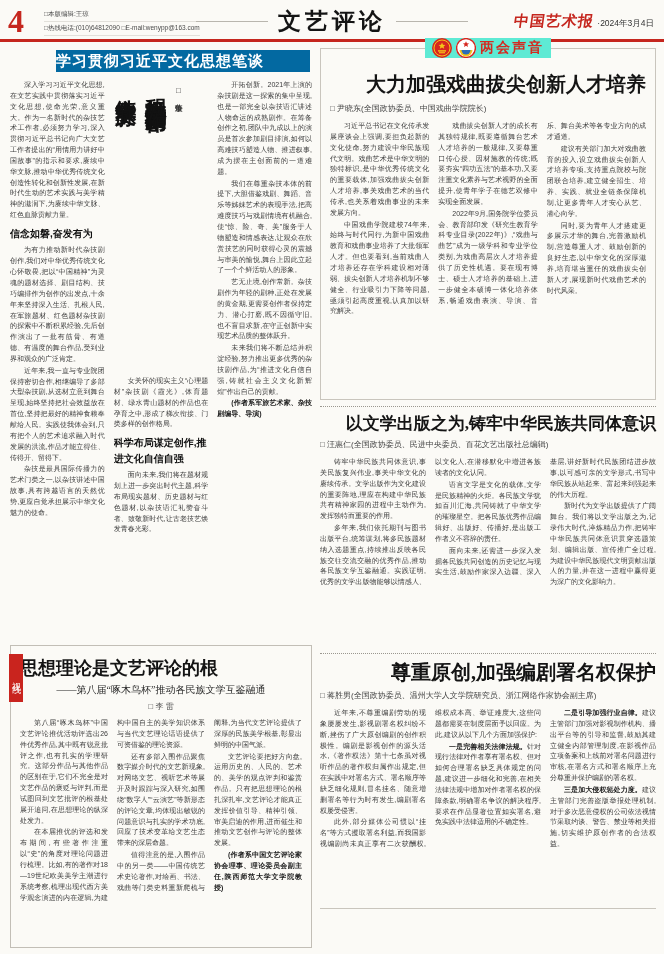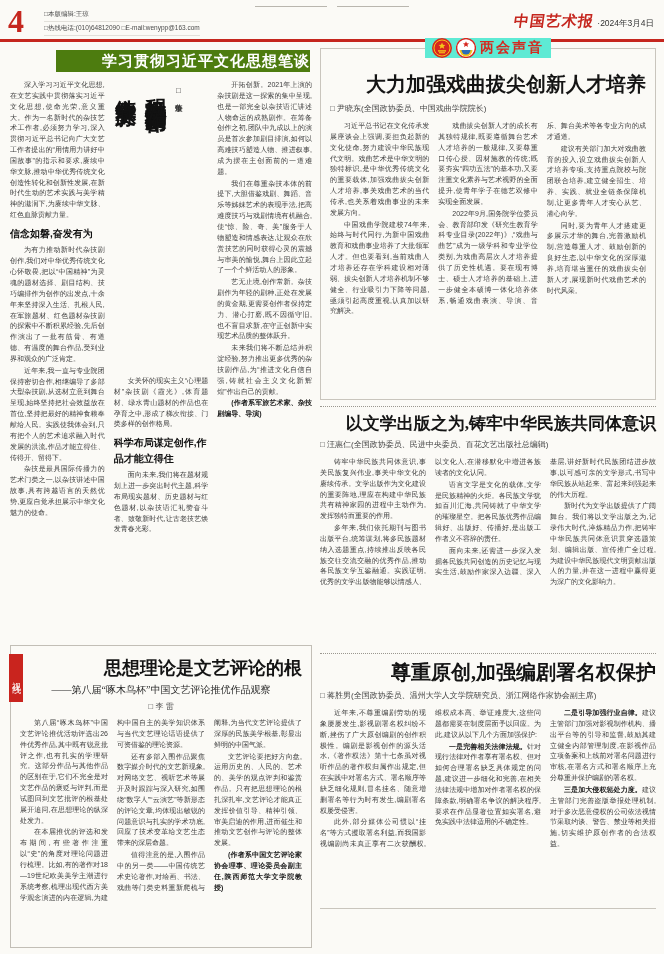--- a/index.html
+++ b/index.html
@@ -27,22 +27,22 @@
   .body-text{font-size:7px;line-height:1.55;text-align:justify;color:#3c3c3c;
              font-family:"Liberation Sans","DejaVu Sans",sans-serif}
   .body-text p{text-indent:2em;margin-bottom:1px}
   .body-text p.subhead{text-indent:0;text-align:left;font-weight:bold;color:#111;
                        font-size:10px;margin:5px 0 4px}
   .body-text p.sig{font-weight:bold;color:#222}
   .body-text p b{font-weight:bold;color:#222}
 
   
   .left-col{position:absolute;left:10px;top:48px;width:302px}
-  .banner{margin:2px 0 8px 46px;width:254px;height:22px;background:#4d7c0f;color:#fff;
-          font-size:15px;font-weight:bold;letter-spacing:1px;text-align:right;line-height:22px}
+  .banner{margin:2px 0 8px 46px;width:254px;height:22px;background:#0369a1;color:#fff;
+          font-size:15px;font-weight:bold;letter-spacing:1px;text-align:left;line-height:22px}
   .acro{display:flex;gap:9px;height:560px;overflow:hidden}
   .acro .col{width:95px;overflow:hidden}
   .vtitle-wrap{writing-mode:vertical-rl;height:286px;margin-bottom:10px;padding-top:2px}
   .vauthor{font-size:8px;color:#333;margin-left:5px;padding-top:4px;
            font-family:"Liberation Sans","DejaVu Sans",sans-serif}
   .vmain{font-size:21px;font-weight:900;color:#121212;letter-spacing:1px;margin-left:7px;line-height:1.1}
   .vsub{font-size:21px;font-weight:900;color:#121212;letter-spacing:1px;line-height:1.1}
 
   
   .right-col{position:absolute;left:320px;top:48px;width:336px}
@@ -64,39 +64,40 @@
   .dotted{border-top:1px dotted #9a978f;margin:6px 0 5px}
   .r3{border-bottom:1px solid #c9c5bd;padding-bottom:4px}
 
   
   .review-box{position:absolute;left:10px;top:645px;width:302px;height:303px;
               border:1px solid #c2beb6;padding:8px 9px 6px}
   .side-tab{position:absolute;left:-2px;top:8px;width:14px;height:48px;background:#c9241e;
             color:#fff;writing-mode:vertical-rl;font-size:9px;letter-spacing:3px;
             display:flex;align-items:center;justify-content:center;
             font-family:"Liberation Sans","DejaVu Sans",sans-serif}
-  .rv-title{font-size:18px;font-weight:900;color:#141414;text-align:right;margin:2px 0 3px;white-space:nowrap}
+  .rv-title{font-size:18px;font-weight:900;color:#141414;text-align:left;margin:2px 0 3px;white-space:nowrap}
   .rv-sub{font-size:10px;color:#2a2a2a;text-align:center;margin-bottom:4px;white-space:nowrap}
   .rv-author{font-size:8px;color:#444;text-align:center;margin-bottom:6px;
              font-family:"Liberation Sans","DejaVu Sans",sans-serif}
   .h212{height:212px;overflow:hidden}
 </style>
 </head>
 <body>
 
 <div class="page">
 
   <div class="header">
     <div class="pagenum">4</div>
     <div class="hmeta">
       <div class="row">□本版编辑:王琼</div>
       <div class="row">□热线电话:(010)64812090  □E-mail:wenypp@163.com</div>
     </div>
     <div class="section-wrap">
       <div class="hline"></div>
+      <div class="section-title">文艺评论</div>
       <div class="hline"></div>
     </div>
     <div class="masthead">
       <span class="brand">中国艺术报</span>
       <span class="date">·2024年3月4日</span>
     </div>
   </div>
 
   <div class="left-col">
     <div class="banner">学习贯彻习近平文化思想笔谈</div>
@@ -111,39 +112,39 @@
         </div>
 
       <div class="col">
         <div class="vtitle-wrap">
           <div class="vauthor">□ 董争臻</div>
           <div class="vmain">积极推进新时代题材杂技剧创作</div>
           <div class="vsub">赓续中华文脉</div>
         </div>
         <div class="body-text">
             <p>女关怀的现实主义“心理题材”杂技剧《霞光》,体育题材、绿水青山题材的作品也在孕育之中,形成了梯次衔接、门类多样的创作格局。</p>
-            <p class="subhead">科学布局谋定创作,作品才能立得住</p>
+            <p class="subhead">科学布局谋定创作,推进文化自信自强</p>
             <p>面向未来,我们将在题材规划上进一步突出时代主题,科学布局现实题材、历史题材与红色题材,以杂技语汇礼赞奋斗者、致敬新时代,让古老技艺焕发青春光彩。</p>
           </div>
       </div>
 
       <div class="col body-text">
           <p>开拓创新。2021年上演的杂技剧是这一探索的集中呈现,也是一部完全以杂技语汇讲述人物命运的成熟剧作。在筹备创作之初,团队中九成以上的演员是首次参加剧目排演,如何以高难技巧塑造人物、推进叙事,成为摆在主创面前的一道难题。</p>
           <p>我们在尊重杂技本体的前提下,大胆借鉴戏剧、舞蹈、音乐等姊妹艺术的表现手法,把高难度技巧与戏剧情境有机融合,使“惊、险、奇、美”服务于人物塑造和情感表达,让观众在欣赏技艺的同时获得心灵的震撼与审美的愉悦,舞台上因此立起了一个个鲜活动人的形象。</p>
           <p>艺无止境,创作常新。杂技剧作为年轻的剧种,正处在发展的黄金期,更需要创作者保持定力、潜心打磨,既不因循守旧,也不盲目求新,在守正创新中实现艺术品质的整体跃升。</p>
           <p>未来我们将不断总结并积淀经验,努力推出更多优秀的杂技剧作品,为“推进文化自信自强,铸就社会主义文化新辉煌”作出自己的贡献。</p>
           <p class="sig">(作者系军旅艺术家、杂技剧编导、导演)</p>
         </div>
     </div>
   </div>
 
   <div class="review-box">
     <div class="side-tab">视线</div>
     <div class="rv-title">思想理论是文艺评论的根</div>
-    <div class="rv-sub">——第八届“啄木鸟杯”中国文艺评论推优作品观察</div>
+    <div class="rv-sub">——第八届“啄木鸟杯”推动各民族文学互鉴融通</div>
     <div class="rv-author">□ 李 雷</div>
     <div class="body-text cols3 h212">
         <p>第八届“啄木鸟杯”中国文艺评论推优活动评选出26件优秀作品,其中既有锐意批评之作,也有扎实的学理研究。这部分作品与其他作品的区别在于,它们不完全是对文艺作品的褒贬与评判,而是试图回到文艺批评的根基处展开追问,在思想理论的纵深处发力。</p>
         <p>在本届推优的评选和发布期间,有些著作注重以“史”的角度对理论问题进行梳理。比如,有的著作对18—19世纪欧美美学主潮进行系统考察,梳理出现代西方美学观念演进的内在逻辑,为建构中国自主的美学知识体系与当代文艺理论话语提供了可资借鉴的理论资源。</p>
         <p>还有多部入围作品聚焦数字媒介时代的文艺新现象,对网络文艺、视听艺术等展开及时跟踪与深入研究,如围绕“数字人”“云演艺”等新形态的评论文章,均体现出敏锐的问题意识与扎实的学术功底,回应了技术变革给文艺生态带来的深层命题。</p>
         <p>值得注意的是,入围作品中的另一类——中国传统艺术史论著作,对绘画、书法、戏曲等门类史料重新爬梳与阐释,为当代文艺评论提供了深厚的民族美学根基,彰显出鲜明的中国气派。</p>
         <p>文艺评论要把好方向盘,运用历史的、人民的、艺术的、美学的观点评判和鉴赏作品。只有把思想理论的根扎深扎牢,文艺评论才能真正发挥价值引导、精神引领、审美启迪的作用,进而催生和推动文艺创作与评论的整体发展。</p>
         <p class="sig">(作者系中国文艺评论家协会理事、理论委员会副主任,陕西师范大学文学院教授)</p>
       </div>
   </div>

